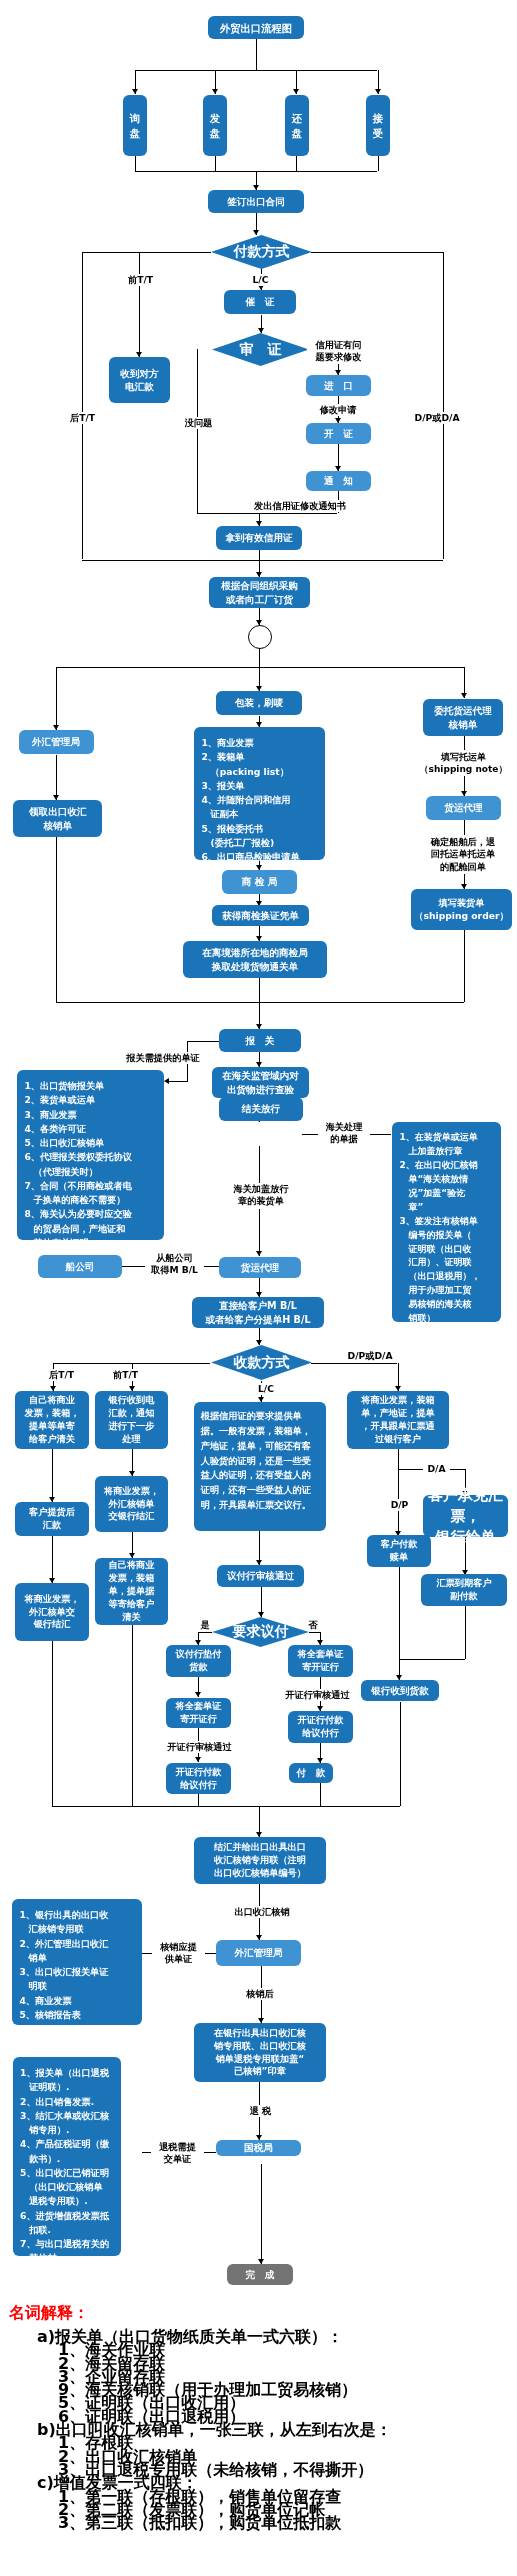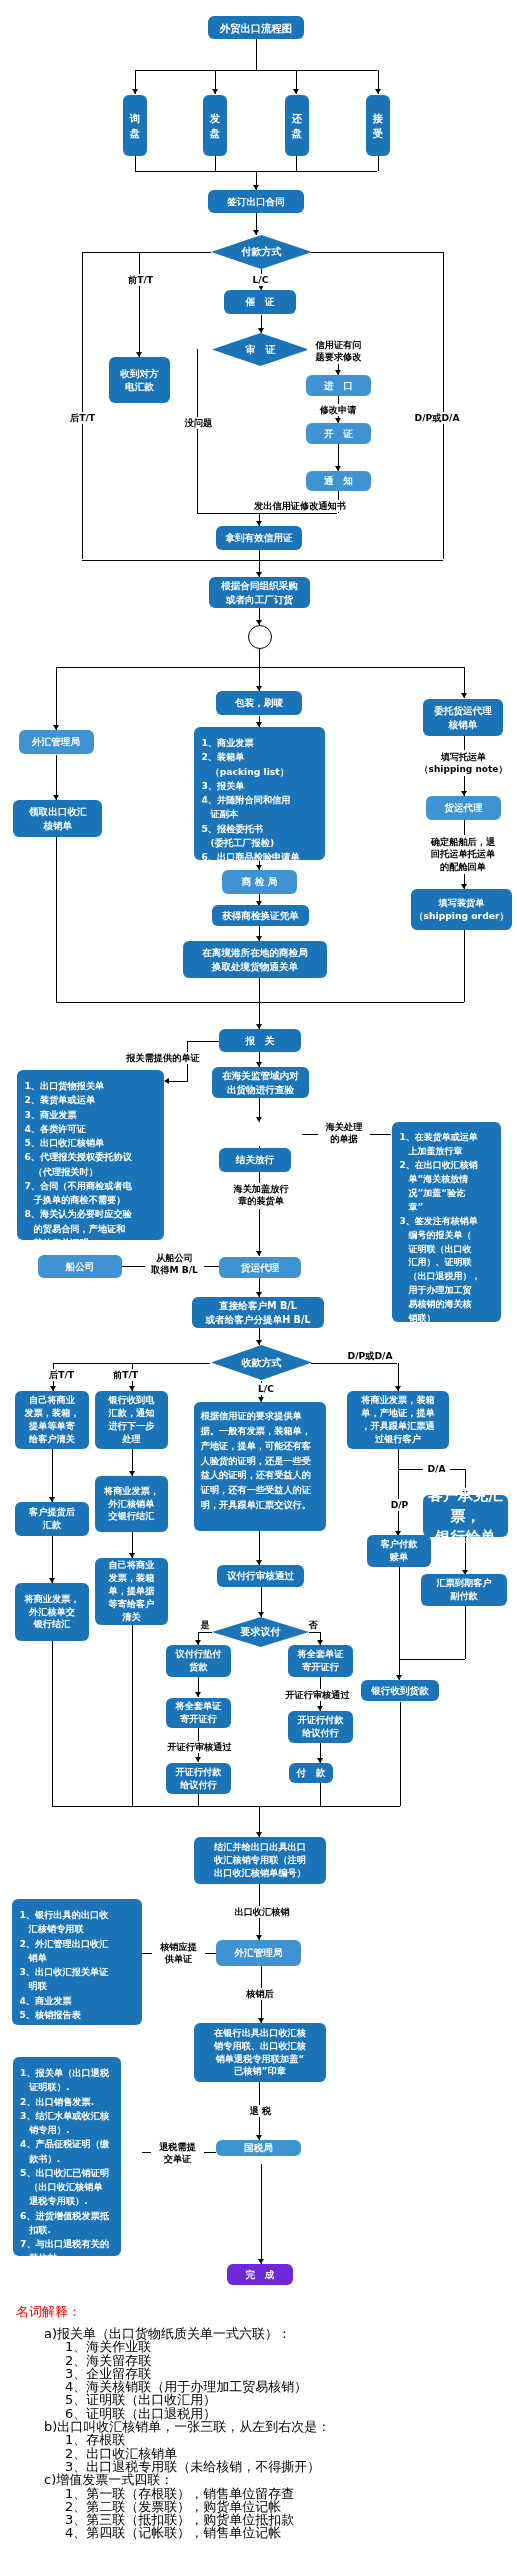--- a/index.html
+++ b/index.html
@@ -3,39 +3,39 @@
 <meta charset="utf-8">
 <style>
   html,body{margin:0;padding:0;background:#fff;}
   #canvas{position:relative;width:517px;height:2576px;background:#fff;overflow:hidden;
           font-family:"DejaVu Sans",sans-serif;}
   .nd{position:absolute;box-sizing:border-box;color:#fff;font-weight:bold;
       display:flex;align-items:center;justify-content:center;text-align:center;
       border-radius:6px;font-size:9.6px;line-height:1.4;white-space:pre-line;}
   .dk{background:#1b74b8;}
   .lt{background:#3f93d2;}
-  .or{background:#6d28d9;}
-  .dia{clip-path:polygon(50% 0,100% 50%,50% 100%,0 50%);border-radius:0;font-size:10px;}
+  .or{background:#737373;}
+  .dia{clip-path:polygon(50% 0,100% 50%,50% 100%,0 50%);border-radius:0;font-size:14px;}
   .vert{flex-direction:column;justify-content:space-evenly;font-size:10.3px;}
   .ls{align-items:flex-start;justify-content:flex-start;text-align:left;
       padding:9px 6px 6px 7.4px;font-size:9.2px;line-height:1.55;}
   .para{align-items:flex-start;justify-content:flex-start;text-align:left;
         padding:7.4px 6.7px;font-size:9.2px;line-height:1.6;white-space:normal;}
   .lbl{position:absolute;color:#000;font-weight:bold;font-size:9.2px;text-align:center;
        white-space:pre-line;background:#fff;line-height:1.35;z-index:5;}
   .ln{position:absolute;background:#000;z-index:1;}
   .v{width:0.7px;}
   .h{height:0.7px;}
   .ad::after{content:"";position:absolute;left:-3px;bottom:0;width:0;height:0;
      border-left:3px solid transparent;border-right:3px solid transparent;border-top:5.2px solid #000;}
   .al::before{content:"";position:absolute;left:-5.2px;top:-3px;width:0;height:0;
      border-top:3px solid transparent;border-bottom:3px solid transparent;border-right:5.2px solid #000;}
   .cir{position:absolute;border:1.5px solid #000;border-radius:50%;background:#fff;box-sizing:border-box;z-index:2;}
   .nd{z-index:3;}
-  #notes{position:absolute;left:16px;top:2303px;width:488px;color:#000;font-size:13px;font-weight:normal;}
+  #notes{position:absolute;left:9px;top:2303px;width:488px;color:#000;font-size:16px;font-weight:bold;}
   #notes .hd{color:#f00;margin-bottom:6px;}
   #notes .i1{padding-left:28px;line-height:13.3px;}
   #notes .i2{padding-left:49px;line-height:13.3px;}
 </style>
 </head>
 <body>
 
 <div id="canvas">
 
   <div class="nd dk" style="left:208px;top:16.3px;width:96px;height:23px;font-size:10.3px">外贸出口流程图</div>
@@ -91,21 +91,21 @@
 5、出口收汇核销单
 6、代理报关授权委托协议
 　（代理报关时）
 7、合同（不用商检或者电
 　子换单的商检不需要）
 8、海关认为必要时应交验
 　的贸易合同，产地证和
 　其他有关证明</div>
   <div class="nd dk" style="left:212px;top:1067px;width:97px;height:31px">在海关监管域内对
 出货物进行查验</div>
-  <div class="nd dk" style="left:219px;top:1148px;width:72px;height:24px">结关放行</div>
+  <div class="nd dk" style="left:219px;top:1097px;width:84px;height:24px">结关放行</div>
   <div class="nd dk ls" style="left:392px;top:1122px;width:109px;height:200px;font-size:9px">1、在装货单或运单
 　上加盖放行章
 2、在出口收汇核销
 　单“海关核放情
 　况”加盖“验讫
 　章”
 3、签发注有核销单
 　编号的报关单（
 　证明联（出口收
 　汇用）、证明联
@@ -340,28 +340,27 @@
   <i class="ln v ad" style="left:259px;top:2082px;height:58px"></i>
   <i class="ln h" style="left:142px;top:2152px;width:74px"></i>
   <i class="ln v ad" style="left:261px;top:2164px;height:100px"></i>
 
   <div id="notes">
     <div class="hd">名词解释：</div>
     <div class="i1">a)报关单（出口货物纸质关单一式六联）：</div>
     <div class="i2">1、海关作业联</div>
     <div class="i2">2、海关留存联</div>
     <div class="i2">3、企业留存联</div>
-    <div class="i2">4、海关核销联（用于办理加工贸易核销）</div>
+    <div class="i2">9、海关核销联（用于办理加工贸易核销）</div>
     <div class="i2">5、证明联（出口收汇用）</div>
     <div class="i2">6、证明联（出口退税用）</div>
     <div class="i1">b)出口叫收汇核销单，一张三联，从左到右次是：</div>
     <div class="i2">1、存根联</div>
     <div class="i2">2、出口收汇核销单</div>
     <div class="i2">3、出口退税专用联（未给核销，不得撕开）</div>
     <div class="i1">c)增值发票一式四联：</div>
     <div class="i2">1、第一联（存根联），销售单位留存查</div>
     <div class="i2">2、第二联（发票联），购货单位记帐</div>
     <div class="i2">3、第三联（抵扣联），购货单位抵扣款</div>
-    <div class="i2">4、第四联（记帐联），销售单位记帐</div>
   </div>
 
 </div>
 
 
 </body></html>

